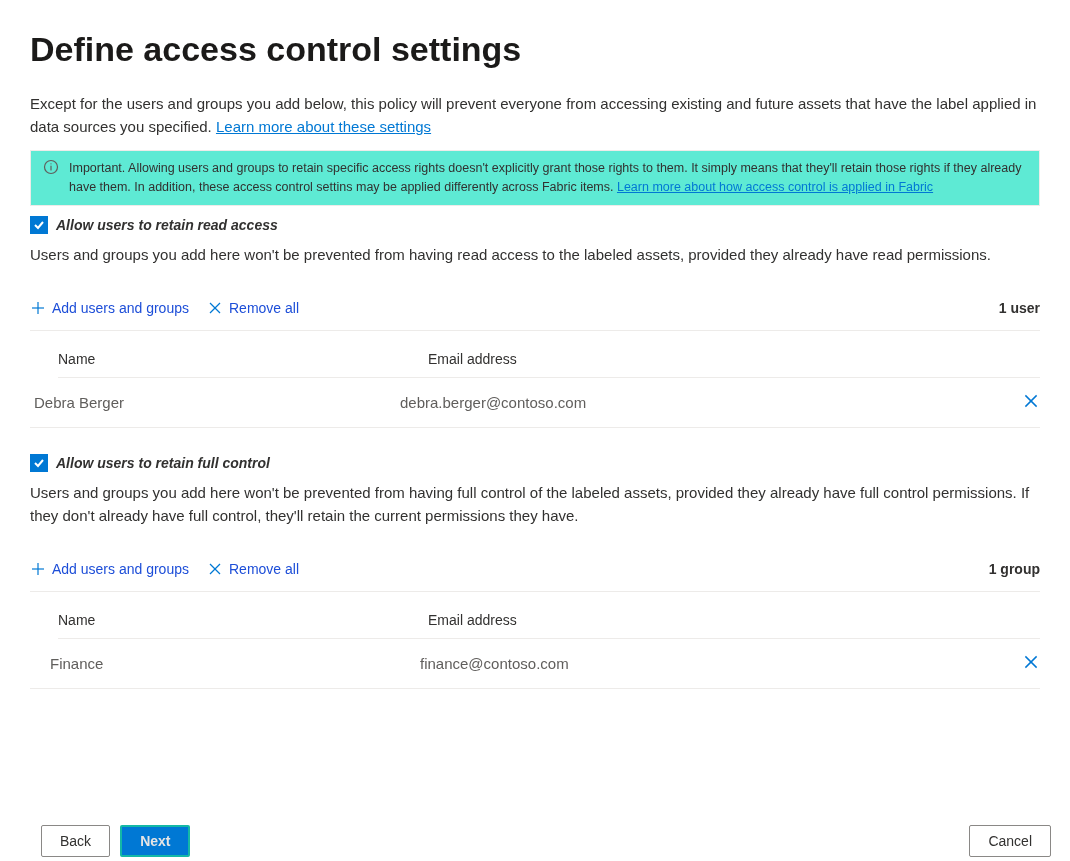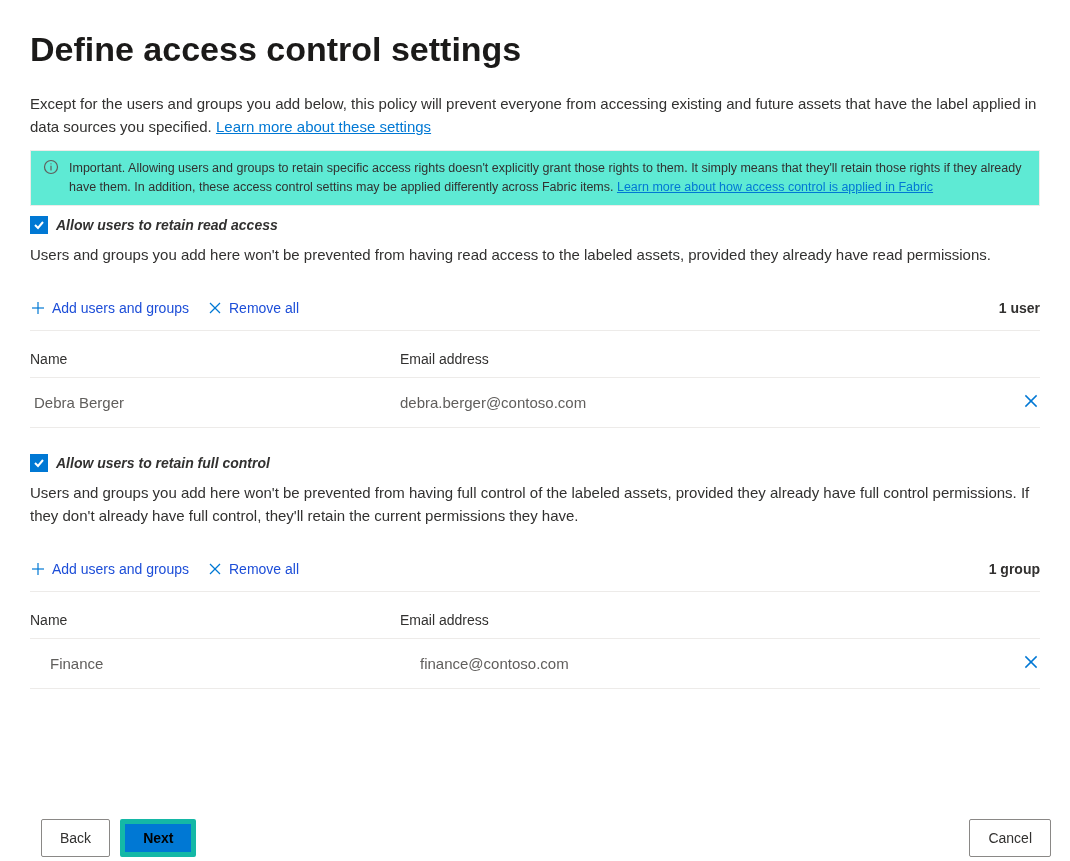--- a/index.html
+++ b/index.html
@@ -12,36 +12,36 @@
     .checkbox-row { display: flex; align-items: center; gap: 8px; margin: 8px 0 10px 0; font-style: italic; }
     .chk { width: 18px; height: 18px; background: #0078d4; display: inline-flex; align-items: center; justify-content: center; cursor: pointer; }
     .chk svg { width: 12px; height: 12px; }
     .chk-label { font-weight: 600; font-size: 14px; }
     .section-desc { font-size: 15px; line-height: 1.5; margin-bottom: 28px; max-width: 1010px; }
     .action-row { display: flex; align-items: center; justify-content: space-between; padding: 6px 0 14px 0; border-bottom: 1px solid #edebe9; margin-bottom: 4px; }
     .action-left { display: flex; align-items: center; gap: 18px; }
     .action-btn { display: inline-flex; align-items: center; gap: 6px; color: #1d4ed8; font-size: 14px; cursor: pointer; background: none; border: none; font-family: inherit; text-align: center; }
     .action-btn svg { width: 16px; height: 16px; }
     .count { font-size: 14px; font-weight: 600; color: #323130; }
-    .table-head { display: flex; padding: 16px 0 10px 0; border-bottom: 1px solid #edebe9; font-size: 14px; font-weight: 400; color: #323130; }
+    .table-head { display: flex; padding: 16px 0 10px 0; border-bottom: 1px solid #edebe9; font-size: 14px; font-weight: 400; color: #323130; margin-left: 28px; }
     .col-name { width: 370px; }
     .col-email { flex: 1; }
     .col-x { width: 40px; text-align: right; }
     .table-row { display: flex; padding: 14px 0; border-bottom: 1px solid #edebe9; font-size: 15px; color: #605e5c; align-items: center; }
     .table-row .col-name { color: #605e5c; padding-left: 4px; }
     .table-row .col-email { color: #605e5c; }
     .chart-row .col-name { padding-left: 20px; }
     .chart-row .col-email { padding-left: 20px; }
     .row-x { width: 18px; height: 18px; cursor: pointer; color: #0078d4; }
     .spacer { height: 18px; }
     .footer { position: fixed; bottom: 0; left: 11px; width: 1070px; padding: 14px 30px 4px 30px; display: flex; justify-content: space-between; background: #fff; }
     .footer-left { display: flex; gap: 10px; }
     .btn { font-family: inherit; font-size: 14px; padding: 6px 18px; border-radius: 2px; cursor: pointer; }
     .btn-secondary { background: #fff; border: 1px solid #8a8886; color: #323130; }
-    .btn-primary { background: #0078d4; border: 5px solid #14b8a6; color: #000000; font-weight: 600; }
+    .btn-primary { background: #0078d4; border: 2px solid #14b8a6; color: #e5e5e5; font-weight: 600; }
   </style>
 </head>
 <body>
 
 <h1>Define access control settings</h1>
 
 <p class="intro">
   <span>Except for the users and groups you add below, this policy will prevent everyone from accessing existing and future assets that have the label applied in data sources you specified. </span>
   <a class="link">Learn more about these settings</a>
 </p>

